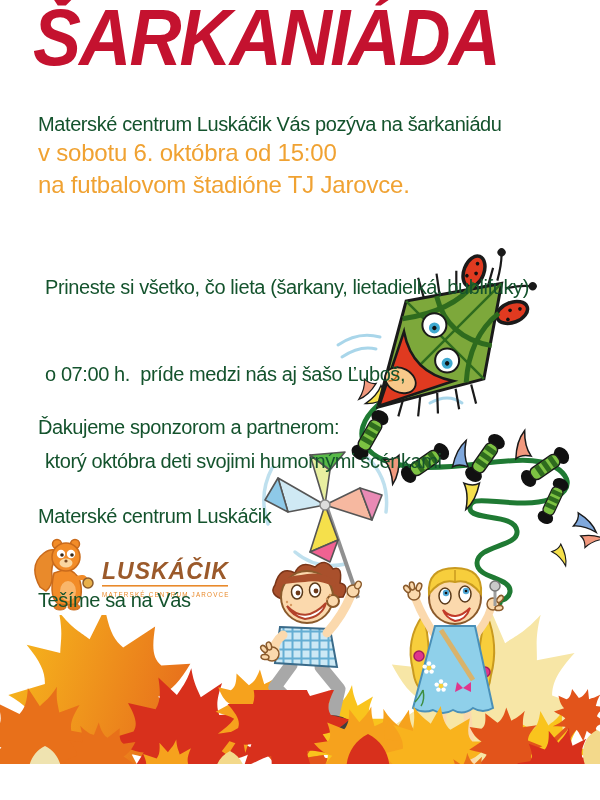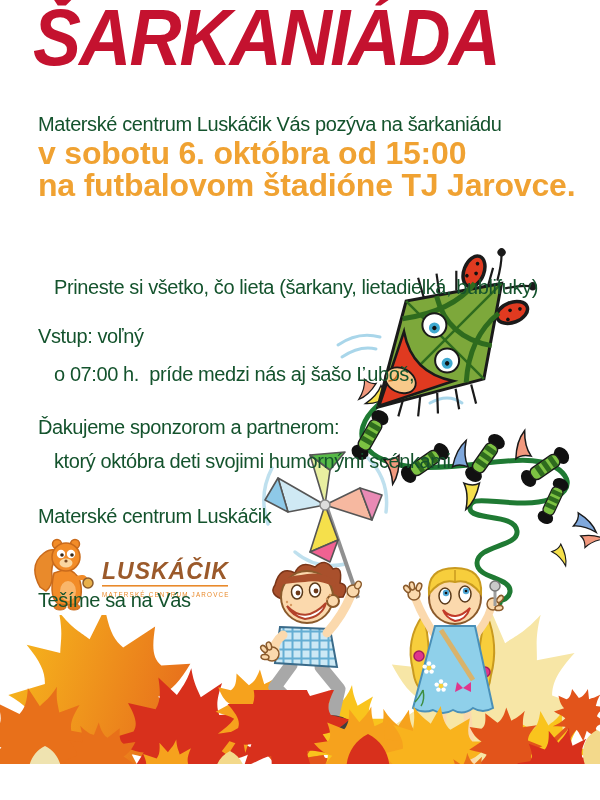--- a/index.html
+++ b/index.html
@@ -8,22 +8,22 @@
     overflow:hidden;font-family:"Liberation Sans",sans-serif;color:#3C3C3B;
   }
   .abs{position:absolute;}
   .title{
     left:33px;top:-12px;font-size:80px;line-height:100px;font-weight:bold;font-style:italic;
     color:#C4122F;letter-spacing:-2px;transform:scaleX(.9);transform-origin:left top;
     white-space:nowrap;z-index:4;
   }
   .bodytext{font-size:20px;line-height:29px;letter-spacing:-0.4px;color:#14532d;white-space:pre-wrap;z-index:4;}
   .intro{left:38px;top:110px;}
-  .highlight{left:38px;top:137px;font-size:32px;line-height:32px;font-weight:bold;color:#F0A232;letter-spacing:-0.2px;z-index:4;}
-  .program{left:54px;top:215px;}
+  .highlight{left:38px;top:137px;font-size:24px;line-height:32px;font-weight:normal;color:#F0A232;letter-spacing:-0.2px;z-index:4;}
+  .program{left:45px;top:215px;}
   .entry{left:38px;top:322px;}
   .sponsors{left:38px;top:357px;line-height:28px;}
   .closing{left:38px;top:446px;line-height:28px;}
   .z1{z-index:1;} .z2{z-index:2;} .z3{z-index:3;}
   svg{display:block;}
   strong{font-weight:normal;}
 </style>
 </head>
 <body>
 
@@ -37,21 +37,20 @@
     <div>v sobotu 6. októbra od 15:00</div>
     <div>na futbalovom štadióne TJ Jarovce.</div>
   </div>
 
   <div class="abs bodytext program">
     <div>Prineste si všetko, čo lieta (šarkany, lietadielká, bublifuky)</div>
     <div><span>o 07:00 h.  príde medzi nás aj </span><strong>šašo Ľuboš</strong><span>,</span></div>
     <div>ktorý októbra deti svojimi humornými scénkami</div>
   </div>
 
-  <div class="abs bodytext entry">Vstup: voľný</div>
 
   <div class="abs bodytext sponsors">
     <div>Ďakujeme sponzorom a partnerom:</div>
   </div>
 
   <div class="abs bodytext closing">
     <div>Materské centrum Luskáčik</div>
     <div>Tešíme sa na Vás</div>
   </div>
 

